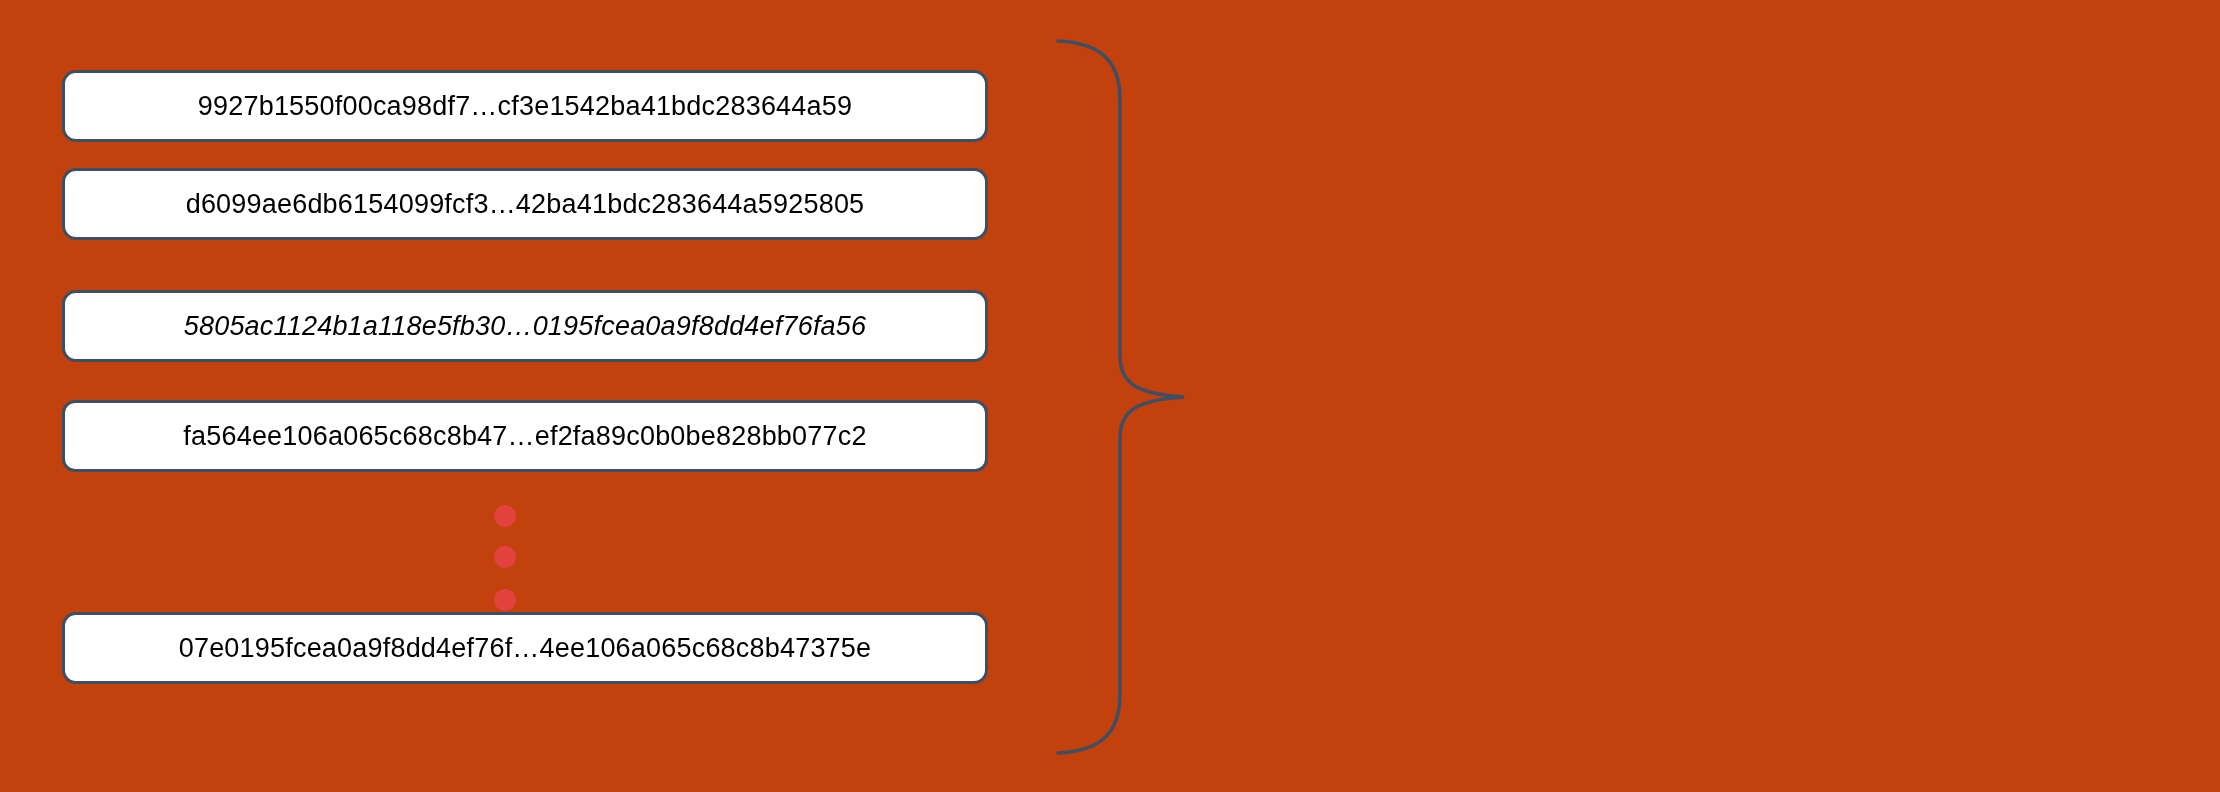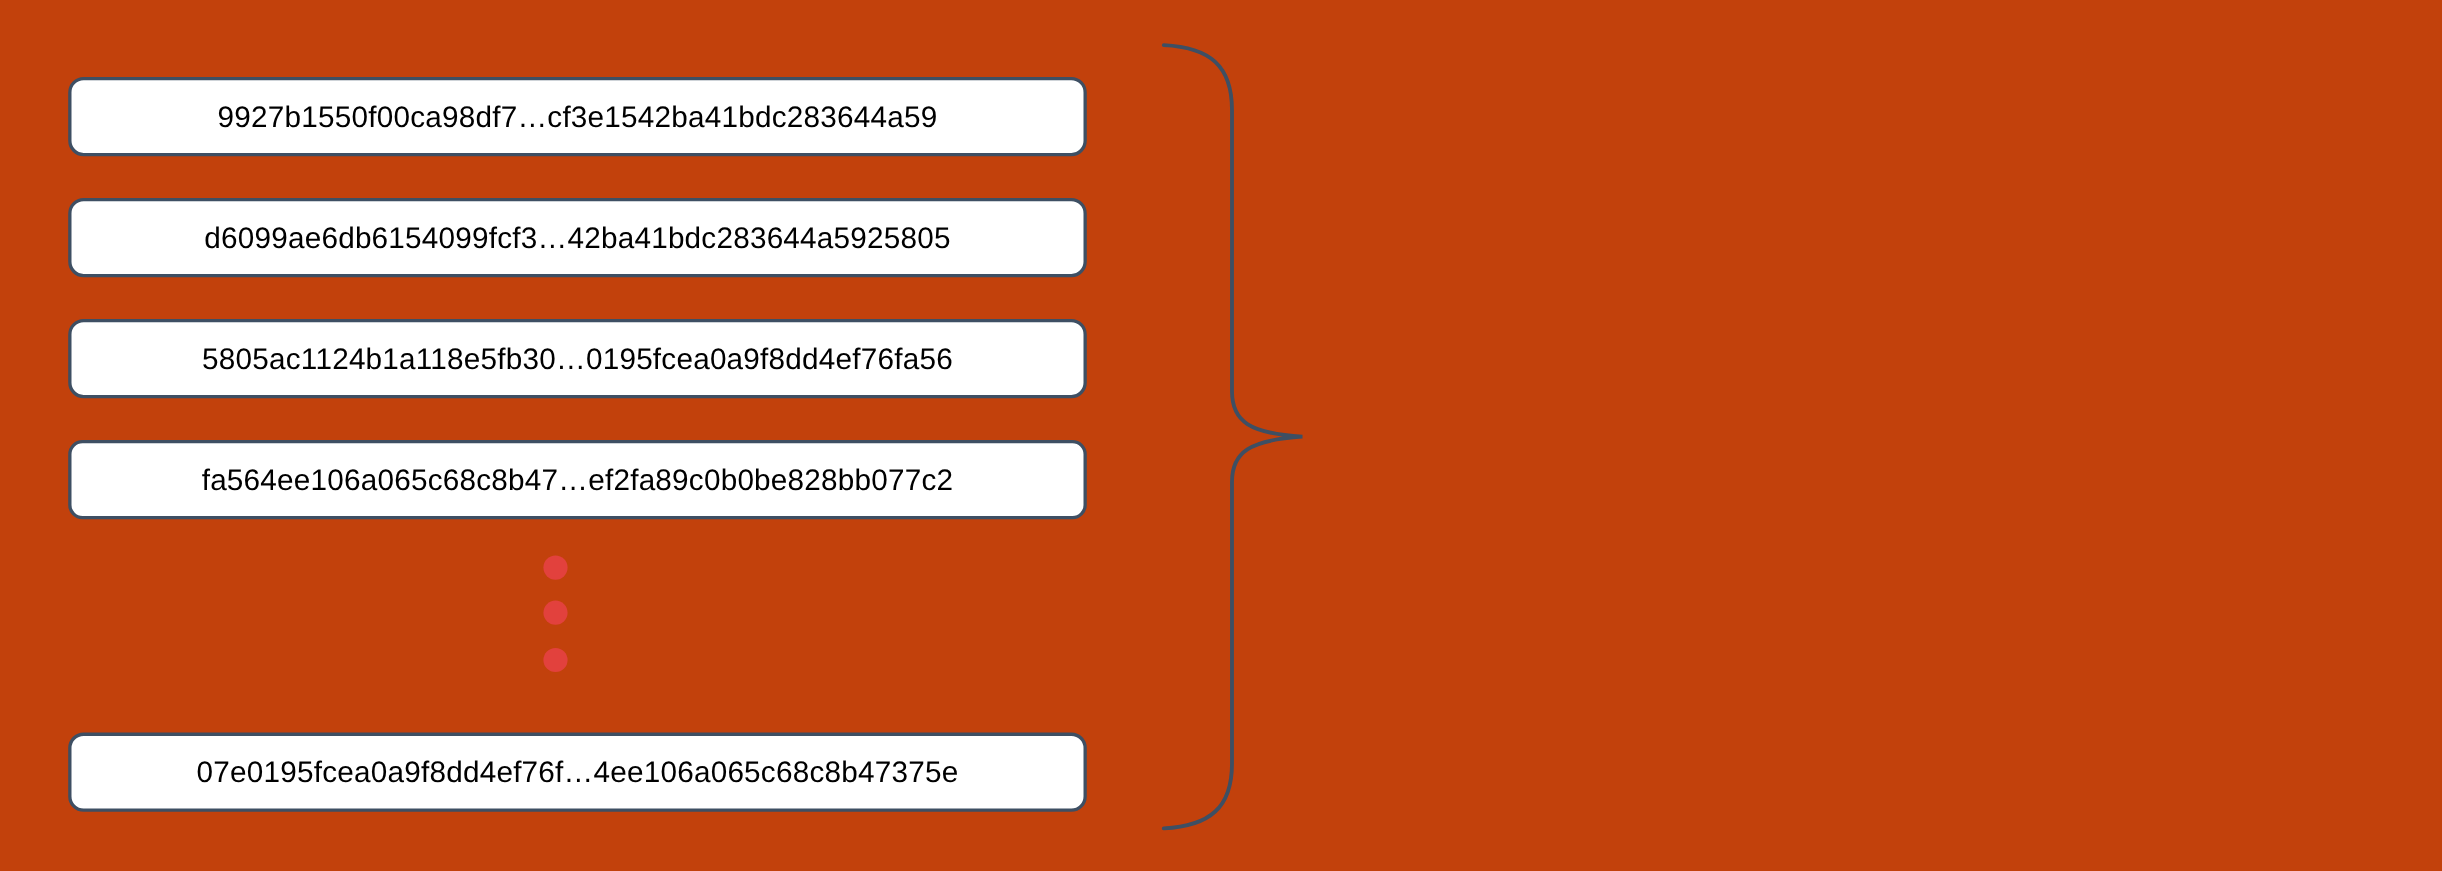--- a/index.html
+++ b/index.html
@@ -57,39 +57,39 @@
 </style>
 </head>
 <body>
 
 <div class="canvas">
 
   <div class="hash-box box-left" style="top: 70px;">
     <span>9927b1550f00ca98df7…cf3e1542ba41bdc283644a59</span>
   </div>
 
-  <div class="hash-box box-left" style="top: 180px;">
+  <div class="hash-box box-left" style="top: 168px;">
     <span>d6099ae6db6154099fcf3…42ba41bdc283644a5925805</span>
   </div>
 
-  <div class="hash-box box-left" style="top: 290px;">
+  <div class="hash-box box-left" style="top: 290px; font-style: italic;">
     <span>5805ac1124b1a118e5fb30…0195fcea0a9f8dd4ef76fa56</span>
   </div>
 
   <div class="hash-box box-left" style="top: 400px; border-radius: 13px;">
     <span>fa564ee106a065c68c8b47…ef2fa89c0b0be828bb077c2</span>
   </div>
 
   <div>
     <div class="dot" style="top: 505px;"></div>
     <div class="dot" style="top: 546px;"></div>
     <div class="dot" style="top: 589px;"></div>
   </div>
 
-  <div class="hash-box box-left" style="top: 666px;">
+  <div class="hash-box box-left" style="top: 612px;">
     <span>07e0195fcea0a9f8dd4ef76f…4ee106a065c68c8b47375e</span>
   </div>
 
   <svg class="brace" width="140" height="718" viewBox="0 0 140 718" aria-hidden="true">
     <path d="M 8 3
              C 50 5 70 22 70 62
              L 70 318
              C 70 345 86 356 134 359
              C 86 362 70 373 70 400
              L 70 656

